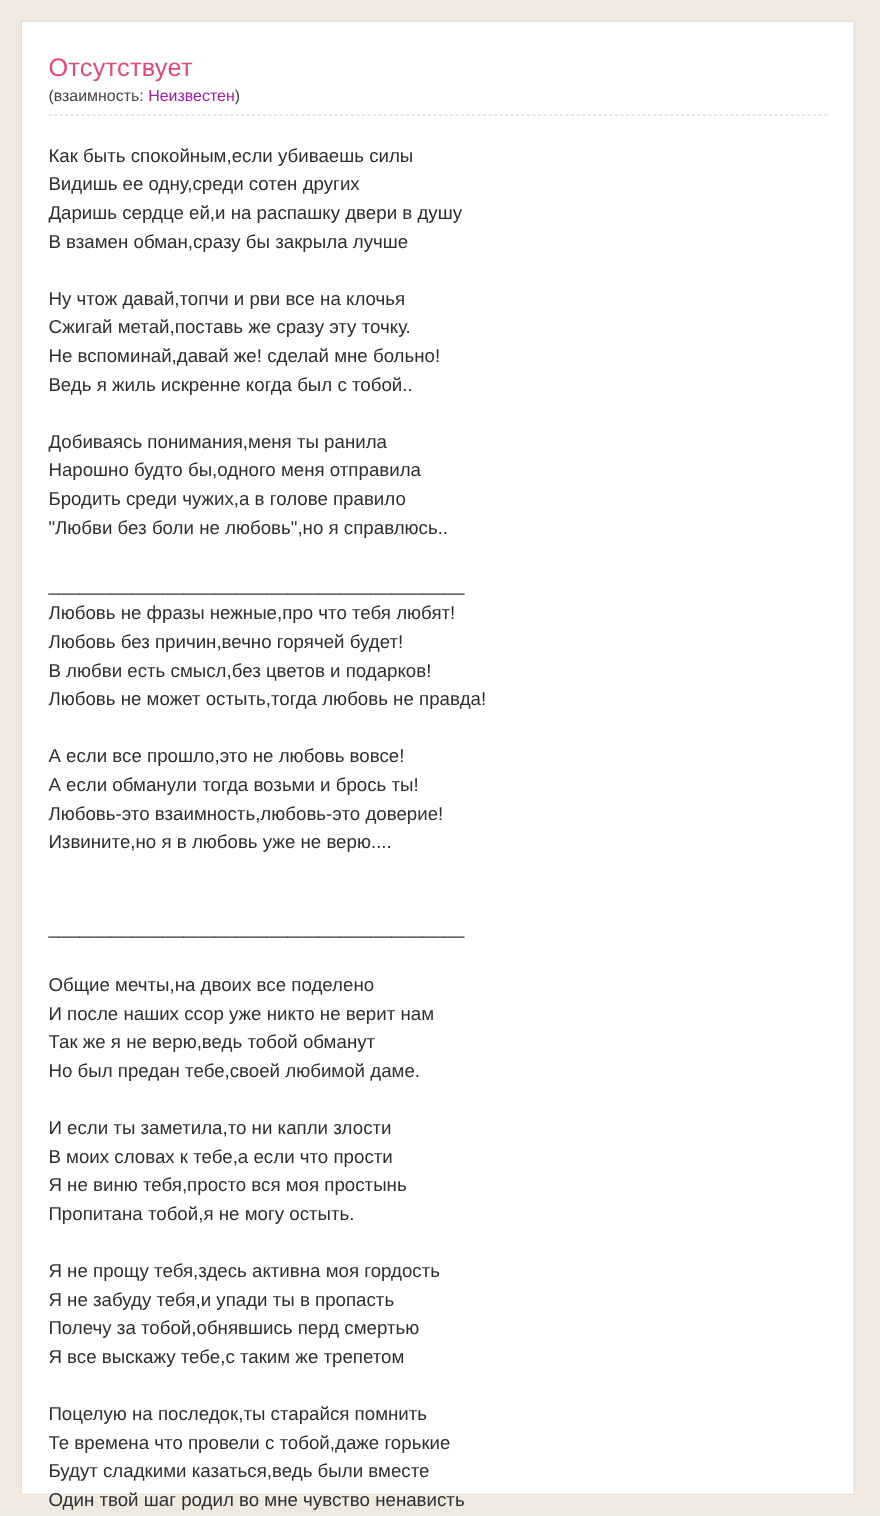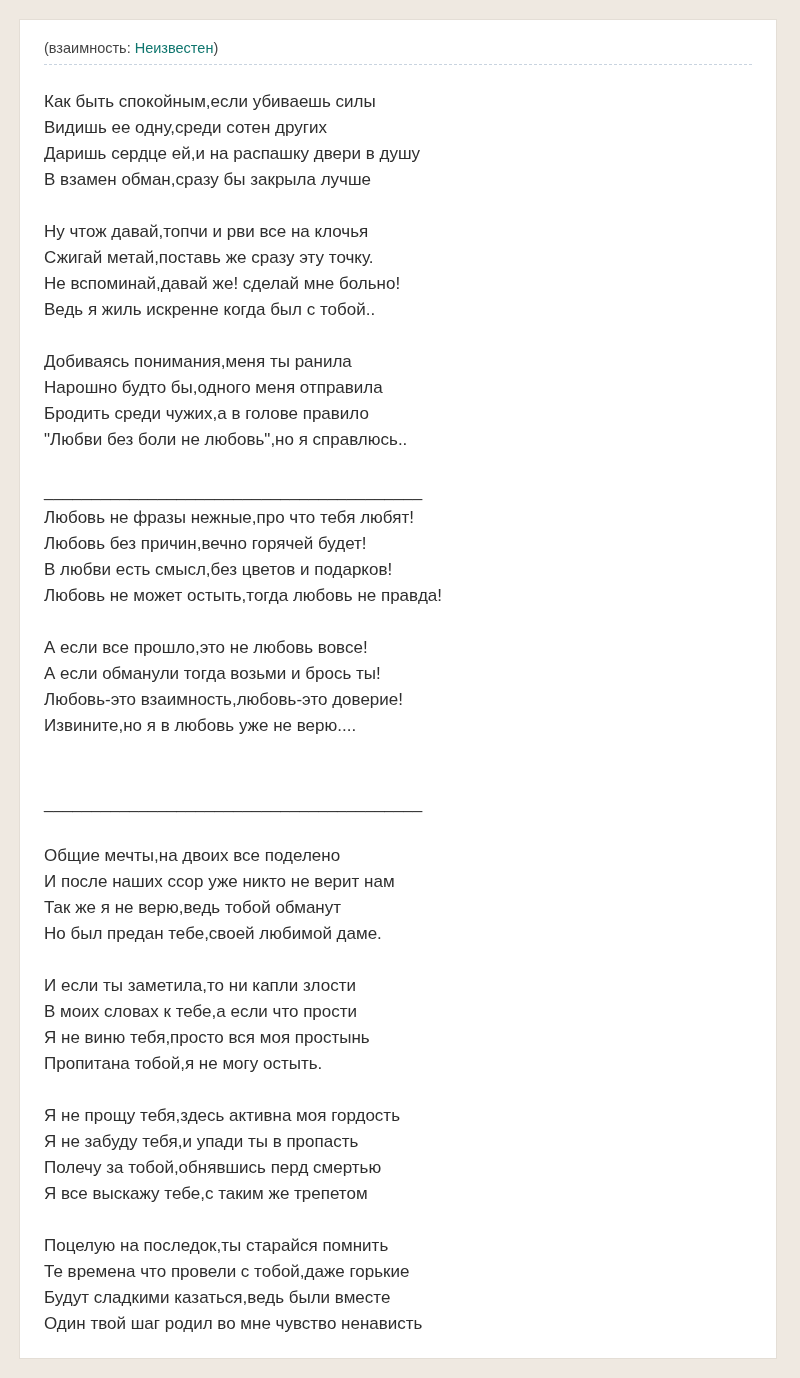--- a/index.html
+++ b/index.html
@@ -32,21 +32,21 @@
     letter-spacing: 0.2px;
   }
   .artist-line {
     font-size: 14.5px;
     color: #444444;
     padding-bottom: 8px;
     border-bottom: 1px dashed #c9d4e0;
     margin-bottom: 14px;
   }
   .artist-link {
-    color: #0f766e;
+    color: #a21caf;
     text-decoration: none;
     cursor: pointer;
   }
   .lyrics {
     font-size: 17px;
     line-height: 26px;
     color: #2e2e2e;
     white-space: pre-wrap;
     word-wrap: break-word;
     margin-top: 24px;
@@ -58,20 +58,21 @@
   .lyrics .line {
     display: block;
     min-height: 26px;
   }
 </style>
 </head>
 <body>
 
 <div class="page">
 
+  <h1 class="song-title">Отсутствует</h1>
 
   <div class="artist-line">
     <span>(взаимность:</span>
     <a class="artist-link">Неизвестен</a><span>)</span>
   </div>
 
   <div class="lyrics"><span class="line">Как быть спокойным,если убиваешь силы</span><span class="line">Видишь ее одну,среди сотен других</span><span class="line">Даришь сердце ей,и на распашку двери в душу</span><span class="line">В взамен обман,сразу бы закрыла лучше</span><span class="blank"></span><span class="line">Ну чтож давай,топчи и рви все на клочья</span><span class="line">Сжигай метай,поставь же сразу эту точку.</span><span class="line">Не вспоминай,давай же! сделай мне больно!</span><span class="line">Ведь я жиль искренне когда был с тобой..</span><span class="blank"></span><span class="line">Добиваясь понимания,меня ты ранила</span><span class="line">Нарошно будто бы,одного меня отправила</span><span class="line">Бродить среди чужих,а в голове правило</span><span class="line">"Любви без боли не любовь",но я справлюсь..</span><span class="blank"></span><span class="line">________________________________________</span><span class="line">Любовь не фразы нежные,про что тебя любят!</span><span class="line">Любовь без причин,вечно горячей будет!</span><span class="line">В любви есть смысл,без цветов и подарков!</span><span class="line">Любовь не может остыть,тогда любовь не правда!</span><span class="blank"></span><span class="line">А если все прошло,это не любовь вовсе!</span><span class="line">А если обманули тогда возьми и брось ты!</span><span class="line">Любовь-это взаимность,любовь-это доверие!</span><span class="line">Извините,но я в любовь уже не верю....</span><span class="blank"></span><span class="blank"></span><span class="line">________________________________________</span><span class="blank"></span><span class="line">Общие мечты,на двоих все поделено</span><span class="line">И после наших ссор уже никто не верит нам</span><span class="line">Так же я не верю,ведь тобой обманут</span><span class="line">Но был предан тебе,своей любимой даме.</span><span class="blank"></span><span class="line">И если ты заметила,то ни капли злости</span><span class="line">В моих словах к тебе,а если что прости</span><span class="line">Я не виню тебя,просто вся моя простынь</span><span class="line">Пропитана тобой,я не могу остыть.</span><span class="blank"></span><span class="line">Я не прощу тебя,здесь активна моя гордость</span><span class="line">Я не забуду тебя,и упади ты в пропасть</span><span class="line">Полечу за тобой,обнявшись перд смертью</span><span class="line">Я все выскажу тебе,с таким же трепетом</span><span class="blank"></span><span class="line">Поцелую на последок,ты старайся помнить</span><span class="line">Те времена что провели с тобой,даже горькие</span><span class="line">Будут сладкими казаться,ведь были вместе</span><span class="line">Один твой шаг родил во мне чувство ненависть</span></div>
 
 </div>
 

